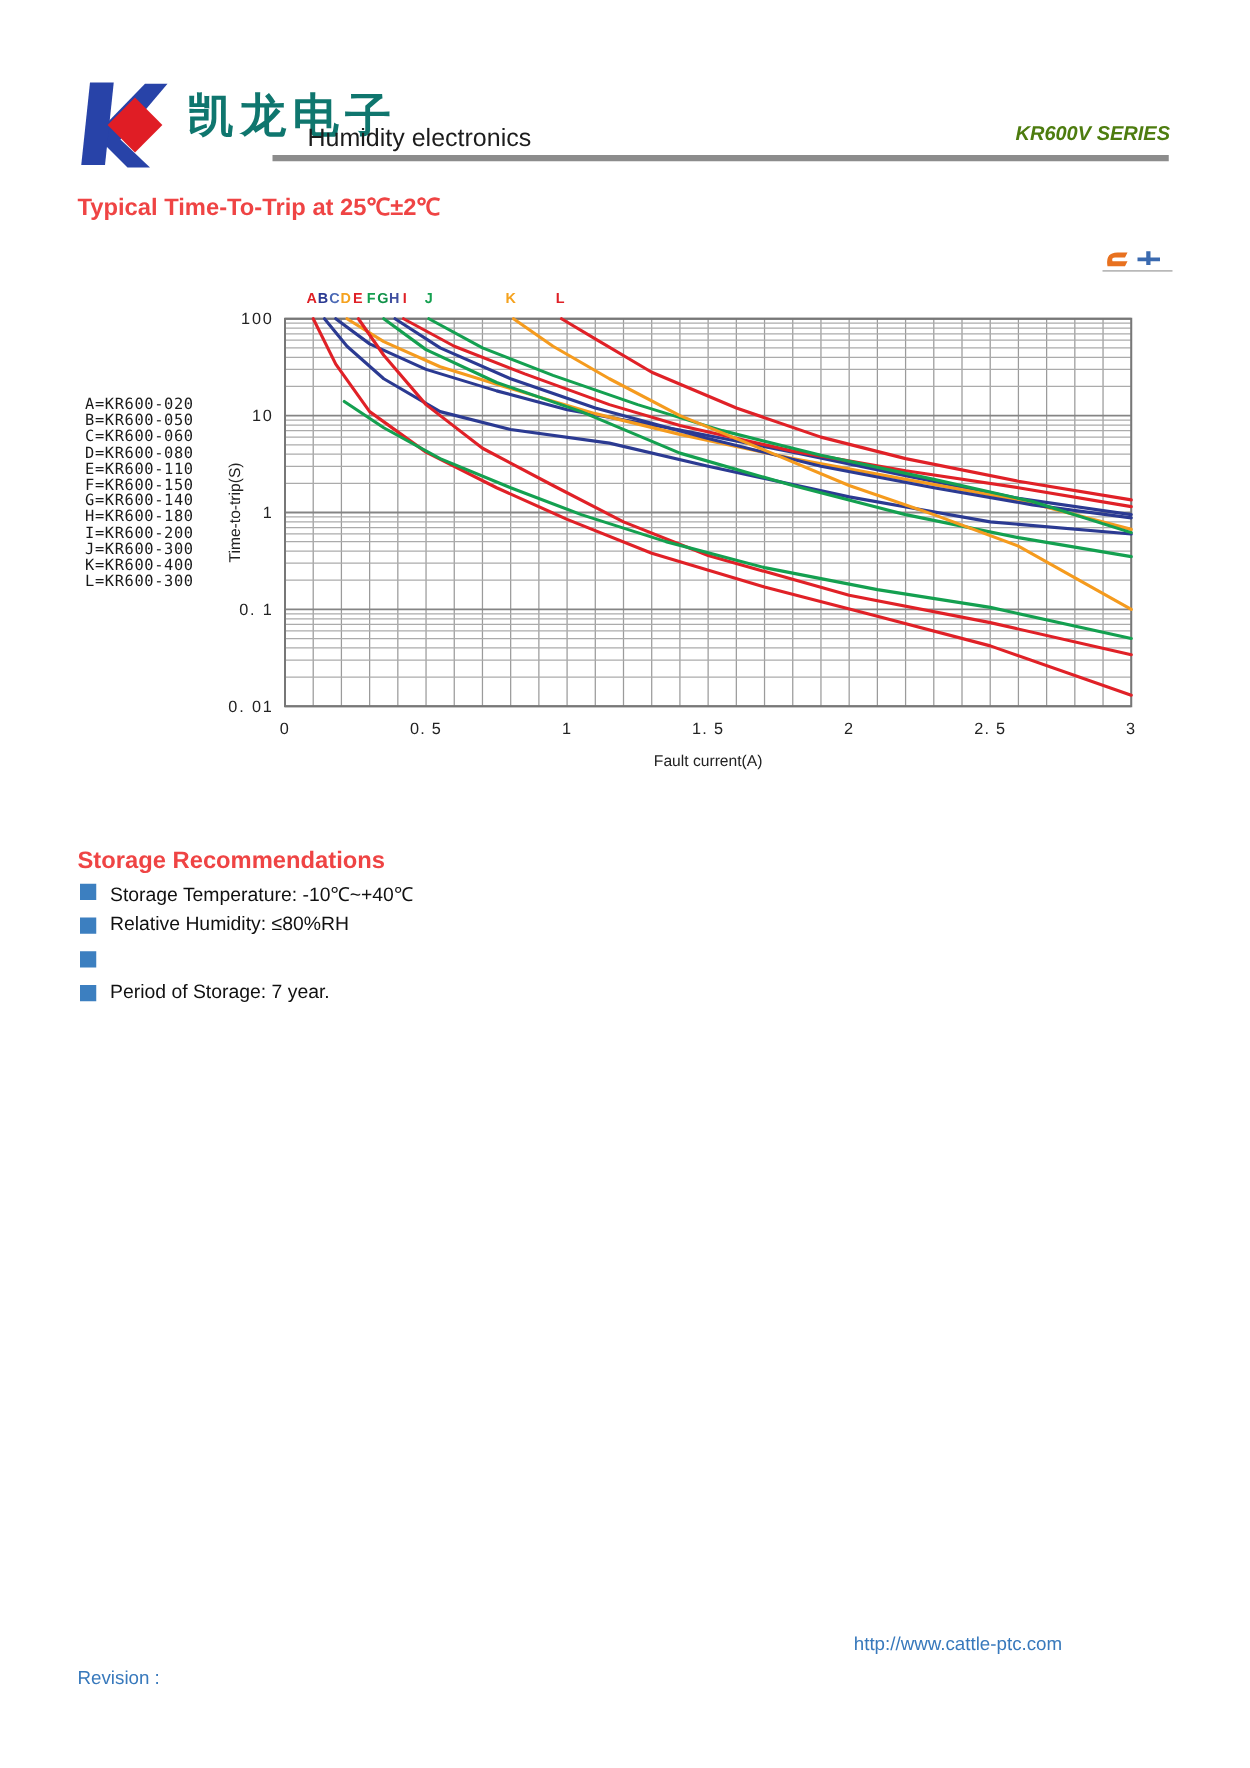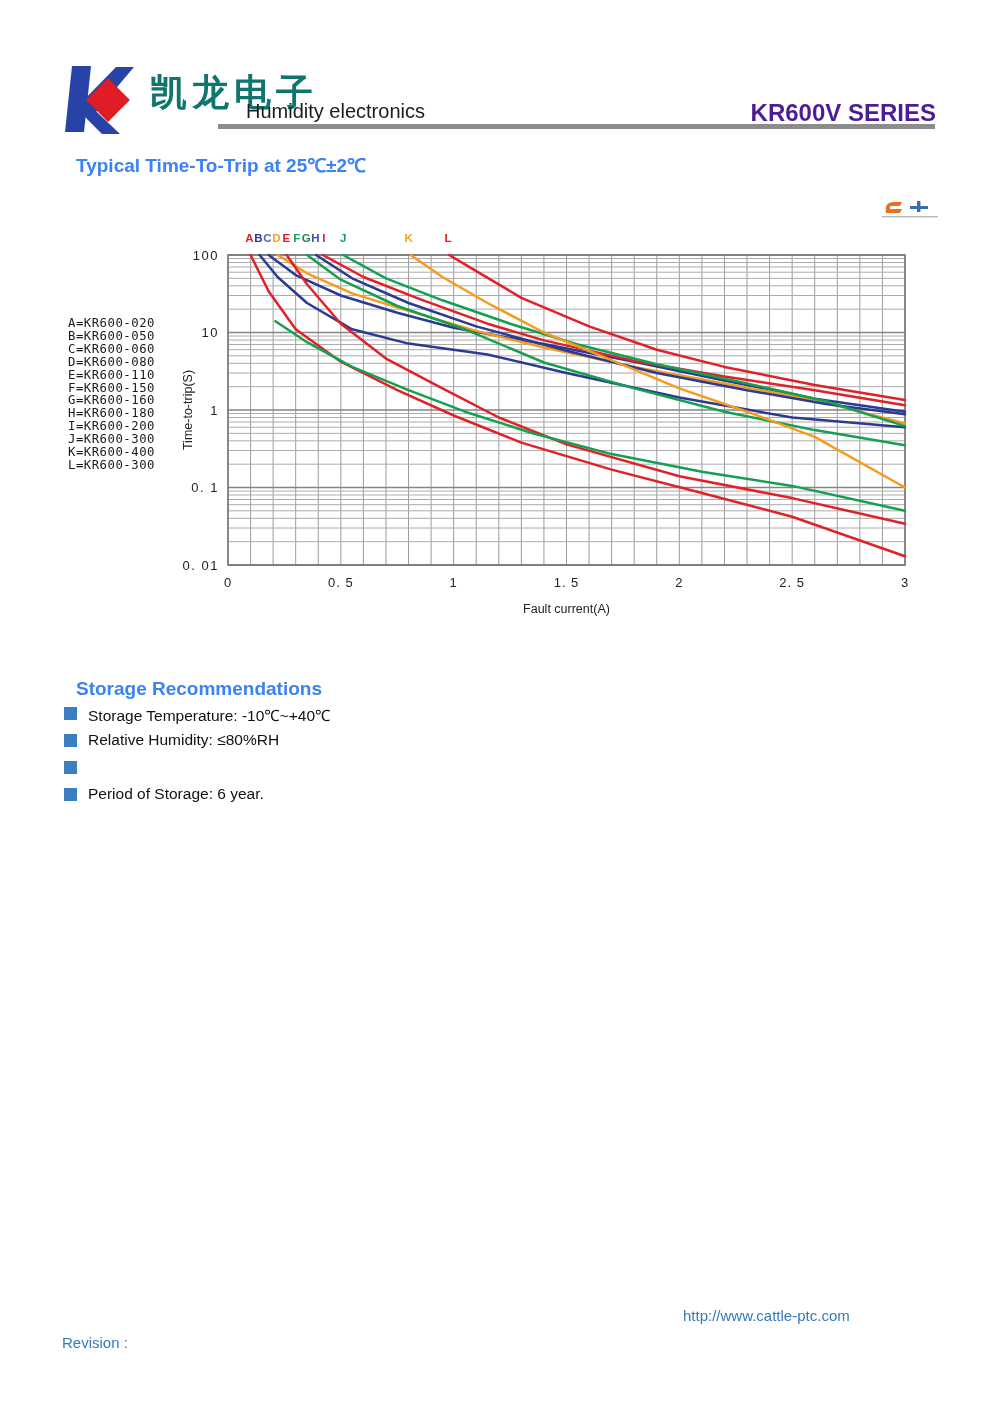--- a/index.html
+++ b/index.html
@@ -7,24 +7,24 @@
     width:1000px;height:1414px;position:relative;background:#ffffff;
     font-family:"Liberation Sans", sans-serif;color:#1a1a1a;overflow:hidden;
   }
   
   .logo{position:absolute;left:56px;top:62px;width:88px;height:74px;}
   .brand-cn{
     position:absolute;left:150px;top:68px;font-family:Liberation Mono, monospace;
     font-size:37px;font-weight:700;letter-spacing:5px;color:#0f766e;white-space:nowrap;
   }
   .brand-en{position:absolute;left:246px;top:100px;font-size:20px;color:#1c1c1c;white-space:nowrap;}
-  .series-title{position:absolute;right:64px;top:99px;font-size:24px;font-weight:700;color:#4c1d95;white-space:nowrap;}
+  .series-title{position:absolute;right:64px;top:99px;font-size:16px;font-weight:700;color:#4d7c0f;white-space:nowrap;font-style:italic;}
   .header-rule{position:absolute;left:218px;top:124px;width:717px;height:5px;background:#8c8c8c;}
   
-  .sec-title{position:absolute;left:76px;font-size:19px;font-weight:700;color:#3b82f6;white-space:nowrap;margin:0;}
+  .sec-title{position:absolute;left:62px;font-size:19px;font-weight:700;color:#ef4444;white-space:nowrap;margin:0;}
   #chart-title{top:152px;}
   #storage-title{top:678px;text-align:right;}
   
   #chart{position:absolute;left:180px;top:195px;width:770px;height:430px;}
   #plot-svg{position:absolute;left:0;top:0;}
   .watermark{position:absolute;left:700px;top:0px;}
   #legend{
     position:absolute;left:68px;top:317px;width:118px;
     font-family:"DejaVu Sans Mono",monospace;font-size:12.3px;line-height:12.9px;
     color:#1a1a1a;letter-spacing:0.5px;white-space:pre;
@@ -166,35 +166,35 @@
       <text x="386.5" y="418" fill="#222" text-anchor="middle" font-size="12.5" font-family="&quot;Liberation Sans&quot;, sans-serif">Fault current(A)</text>
       <text x="12" y="215" fill="#222" text-anchor="middle" font-size="12.5" transform="rotate(-90 12 215)" font-family="&quot;Liberation Sans&quot;, sans-serif">Time-to-trip(S)</text>
     </svg>
   <svg class="watermark" width="62" height="24" viewBox="0 0 62 24">
     <path d="M6,18 Q4,7 14,7 L22,7 L20,11 L12,11 Q9,11 10,14 L22,14 L20,18 Z" fill="#e8711f"></path>
     <rect x="30" y="11" width="18" height="3" fill="#3a6ab0"></rect>
     <rect x="37" y="6" width="3.4" height="11" fill="#3a6ab0"></rect>
     <rect x="2" y="21" width="56" height="1.4" fill="#b9b9b9"></rect>
   </svg>
 </div>
-<div id="legend"><div>A=KR600-020</div><div>B=KR600-050</div><div>C=KR600-060</div><div>D=KR600-080</div><div>E=KR600-110</div><div>F=KR600-150</div><div>G=KR600-160</div><div>H=KR600-180</div><div>I=KR600-200</div><div>J=KR600-300</div><div>K=KR600-400</div><div>L=KR600-300</div></div>
+<div id="legend"><div>A=KR600-020</div><div>B=KR600-050</div><div>C=KR600-060</div><div>D=KR600-080</div><div>E=KR600-110</div><div>F=KR600-150</div><div>G=KR600-140</div><div>H=KR600-180</div><div>I=KR600-200</div><div>J=KR600-300</div><div>K=KR600-400</div><div>L=KR600-300</div></div>
 
 <h2 class="sec-title" id="storage-title">Storage Recommendations</h2>
 <div id="storage-list">
     <div class="storage-item">
       <span class="bullet"></span>
       <span class="txt">Storage Temperature: -10℃~+40℃</span>
     </div>
     <div class="storage-item">
       <span class="bullet"></span>
       <span class="txt">Relative Humidity: ≤80%RH</span>
     </div>
     <div class="storage-item">
       <span class="bullet"></span>
     </div>
     <div class="storage-item">
       <span class="bullet"></span>
-      <span class="txt">Period of Storage: 6 year.</span>
+      <span class="txt">Period of Storage: 7 year.</span>
     </div>
   </div>
 
 <div class="footer-revision">Revision :</div>
 <a class="footer-url" href="#">http://www.cattle-ptc.com</a>
 
 </body></html>

